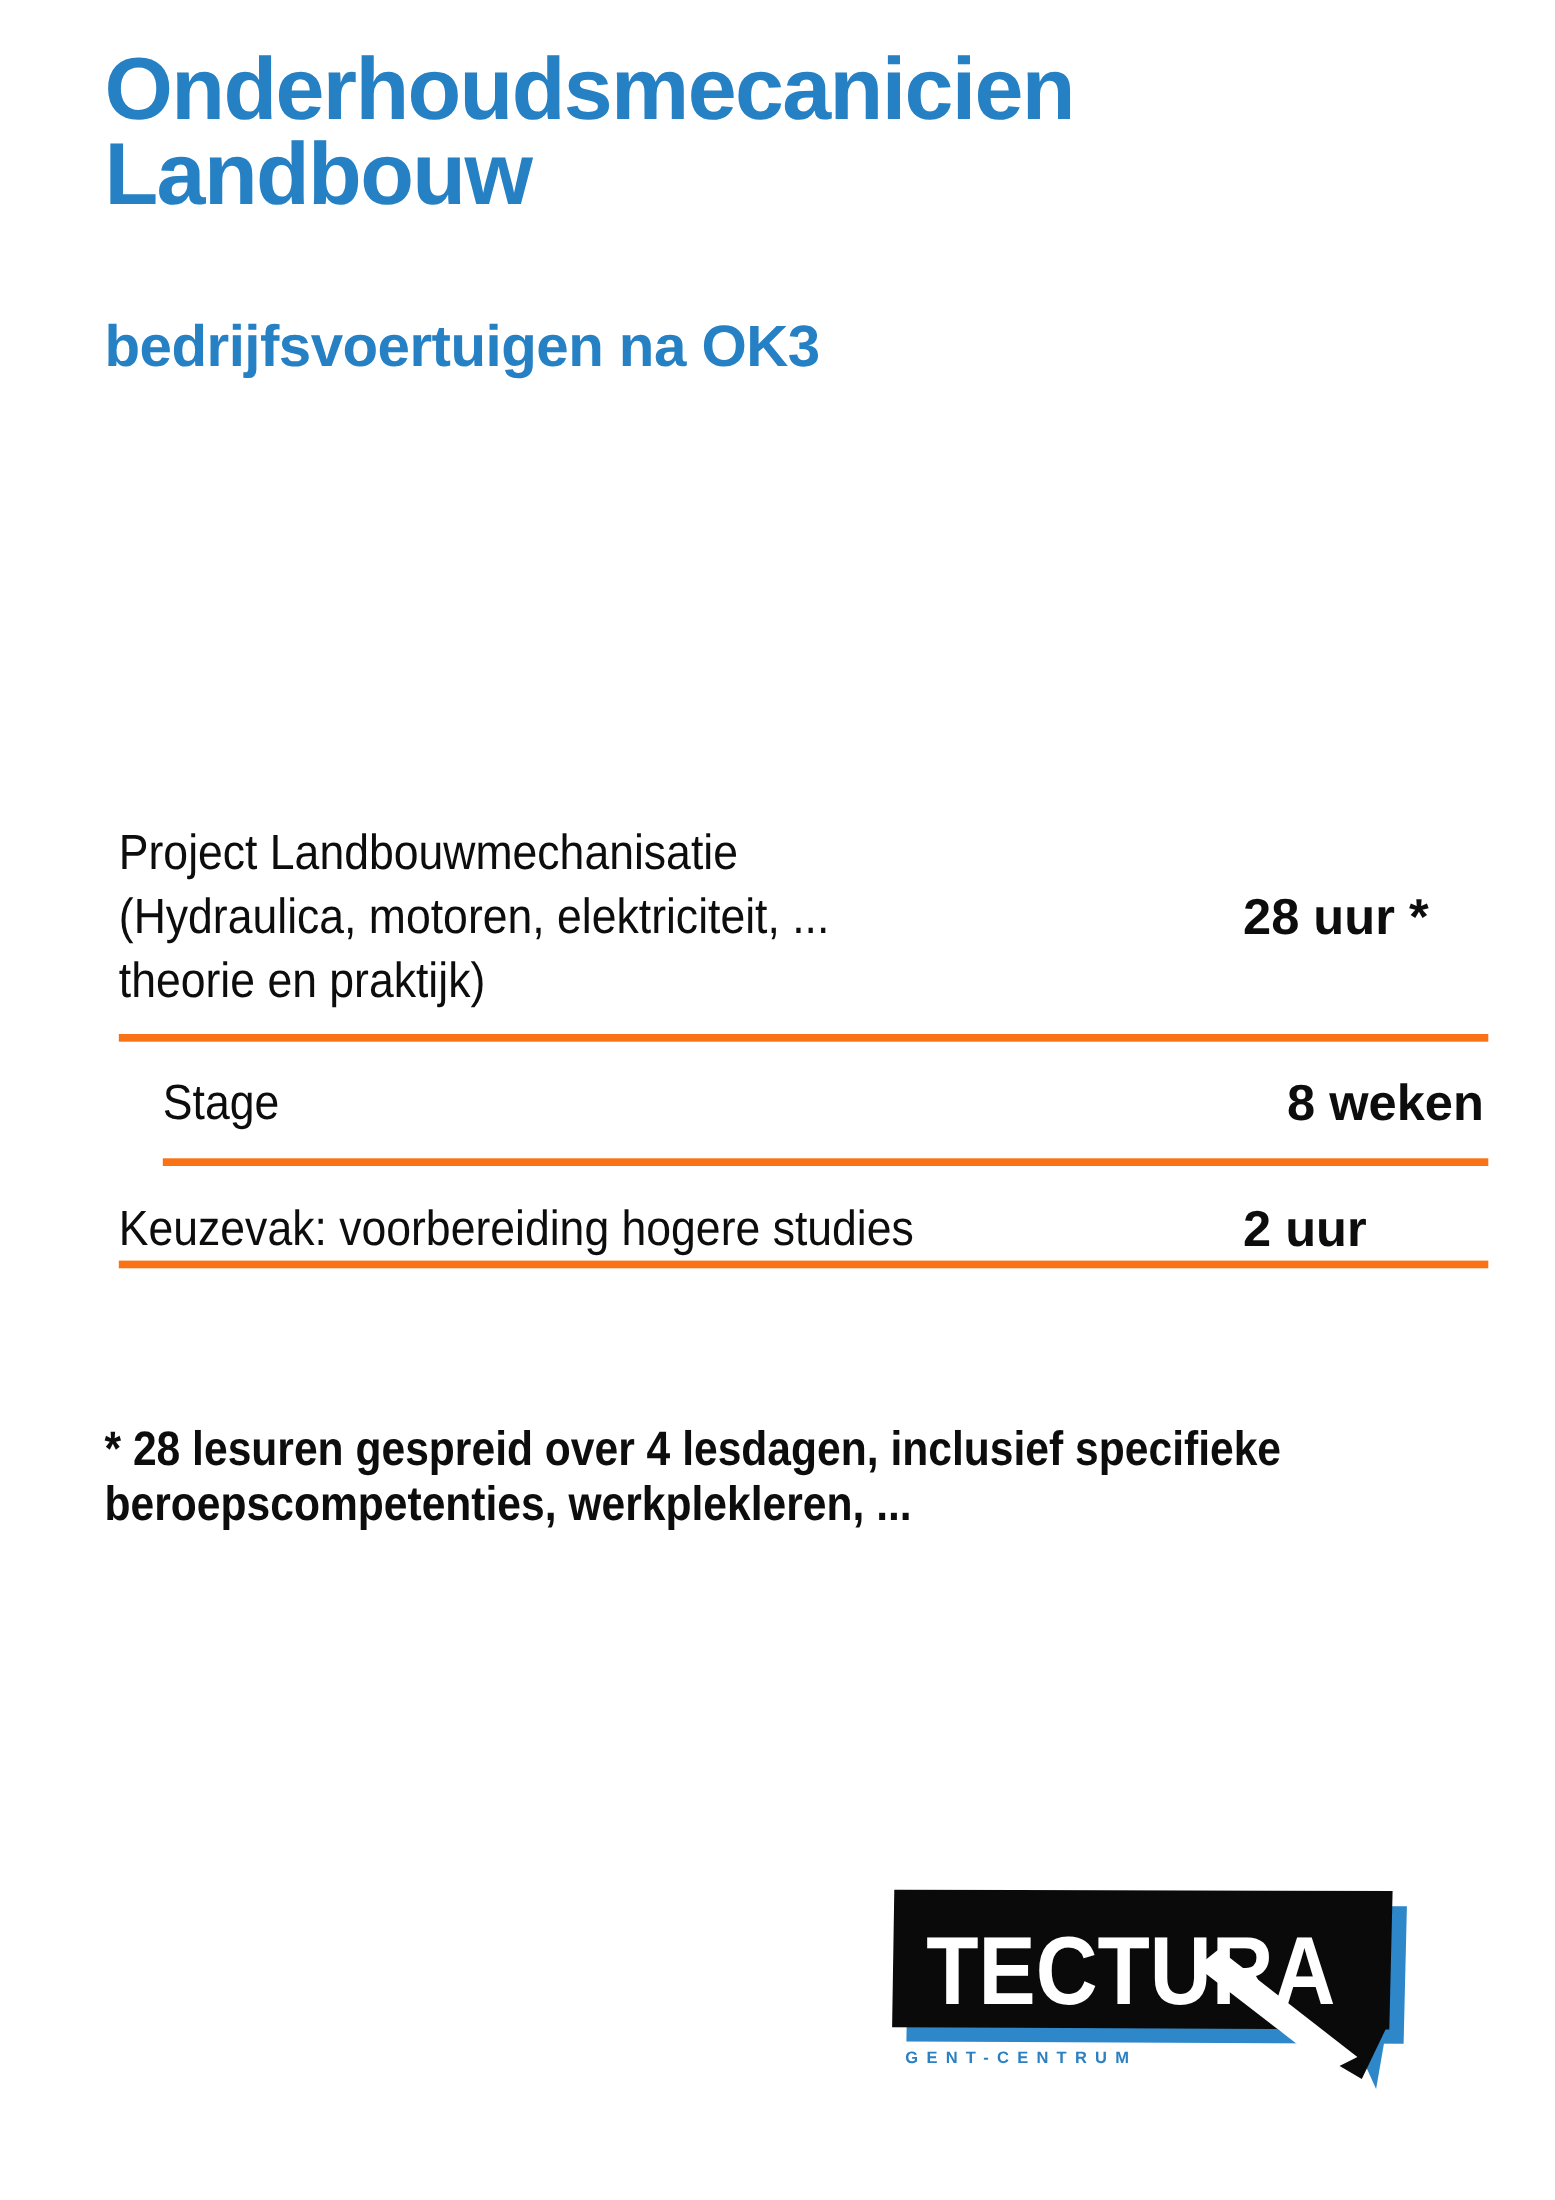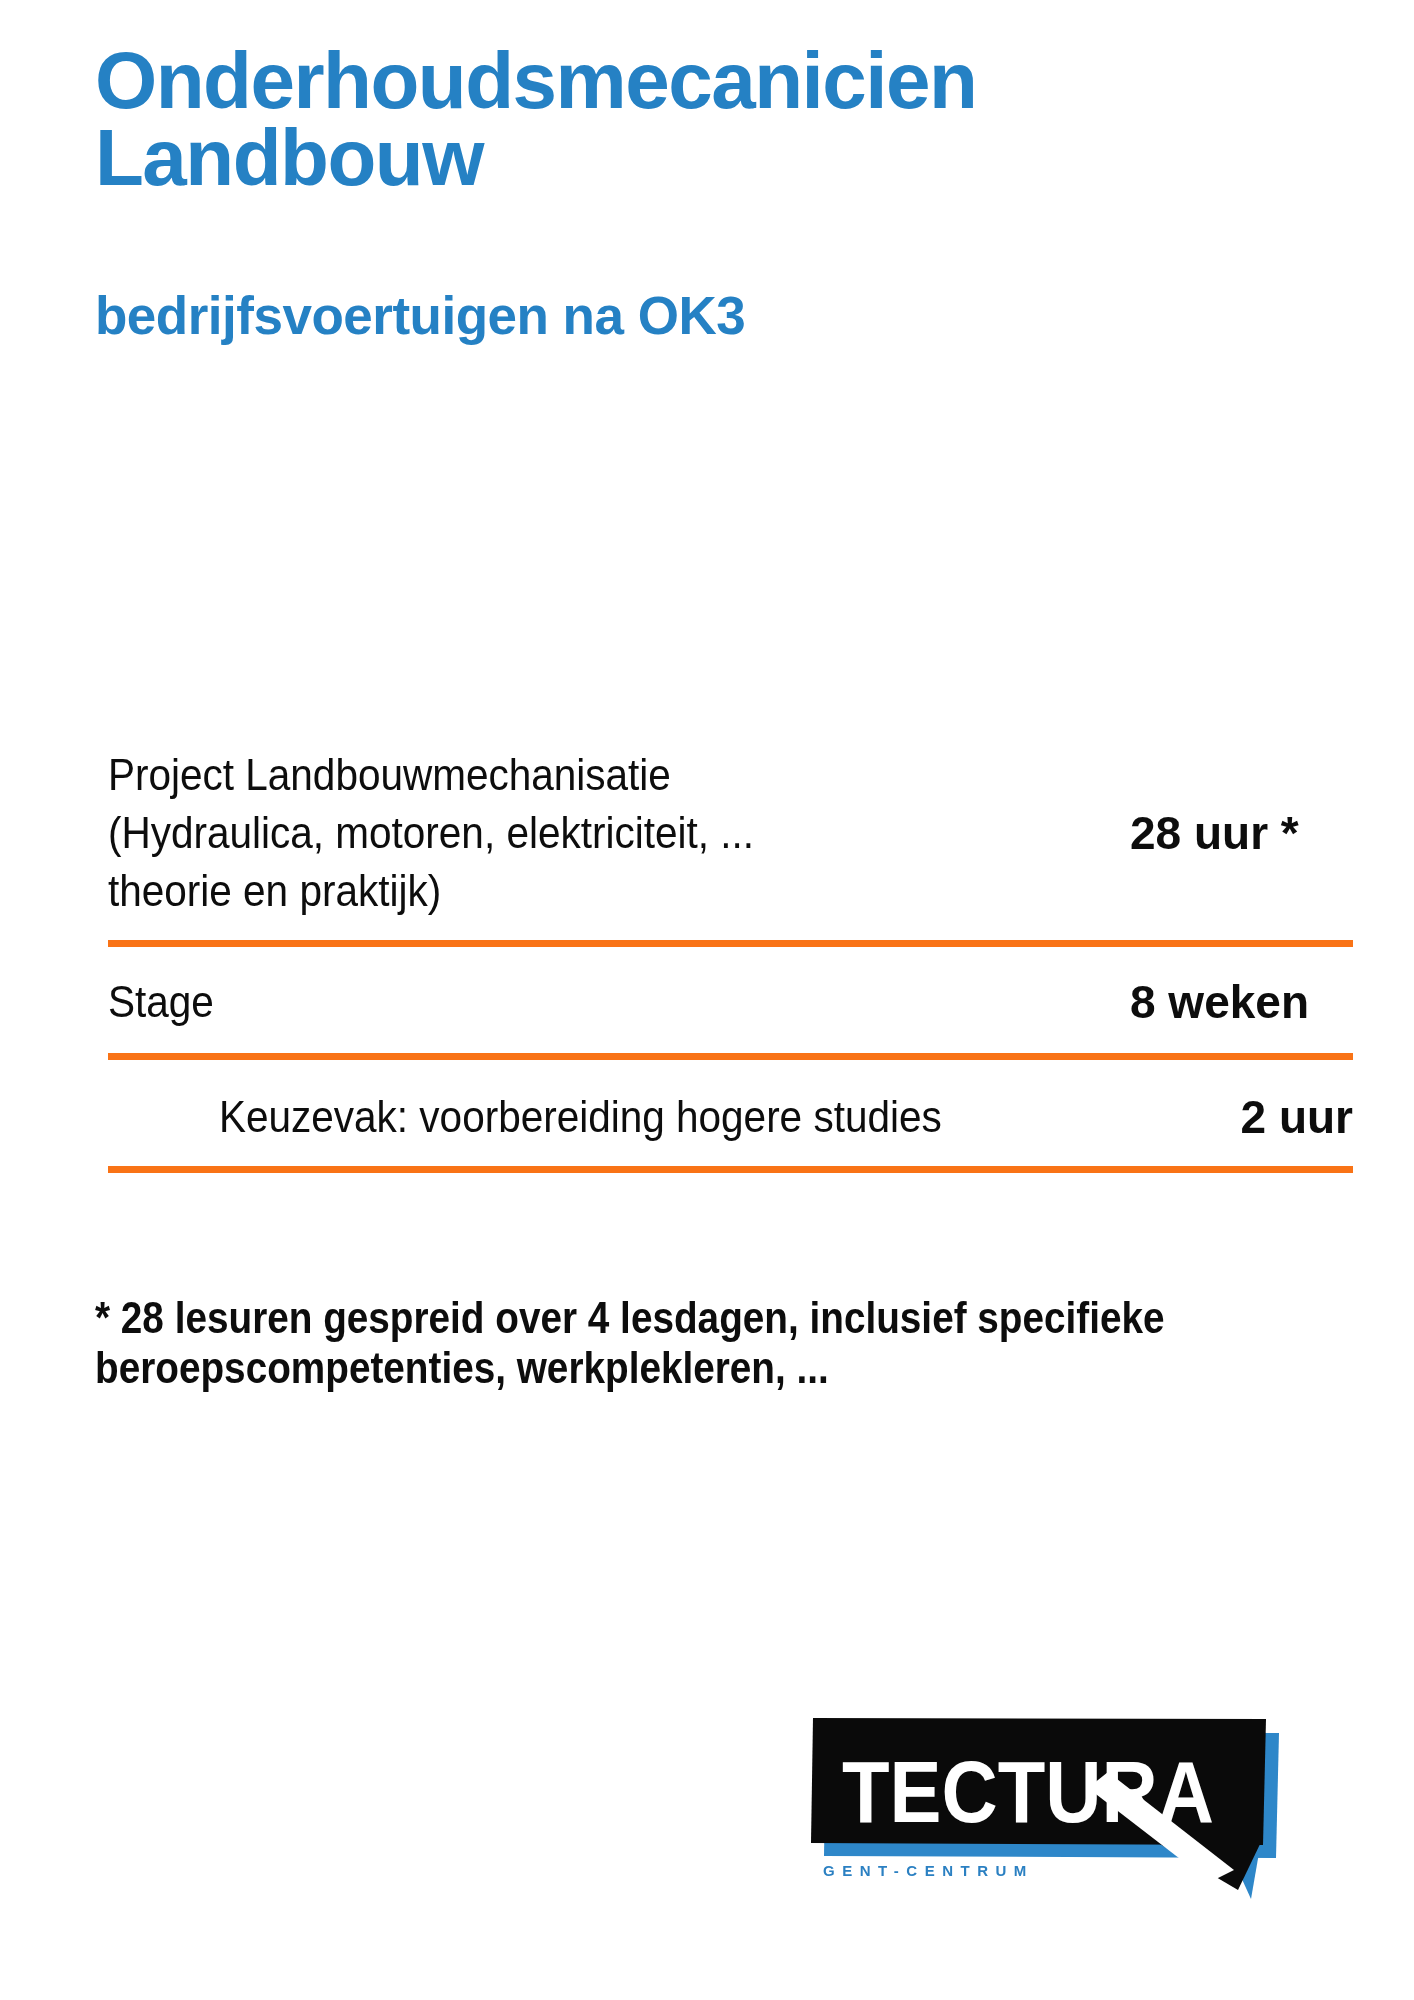--- a/index.html
+++ b/index.html
@@ -30,22 +30,22 @@
   }
   
   .table{
     position:absolute;left:108px;top:742px;width:1245px;
   }
   .trow{
     display:flex;align-items:center;
     border-bottom:7px solid #f97316;
   }
   .trow.r1{padding:4px 0 20px 0;}
-  .trow.r2{padding:26px 0 22px 0;}
-  .trow.r3{padding:28px 0 20px 0;justify-content:flex-end;}
+  .trow.r2{padding:26px 0 22px 0;margin-left:40px;}
+  .trow.r3{padding:28px 0 0 0;}
   .tlabel{
     flex:0 0 1022px;
     font-size:45px;line-height:58px;
     font-weight:400;
     font-stretch:condensed;
     transform:scaleX(0.9);
     transform-origin:0 50%;
     white-space:nowrap;
   }
   .tvalue{

